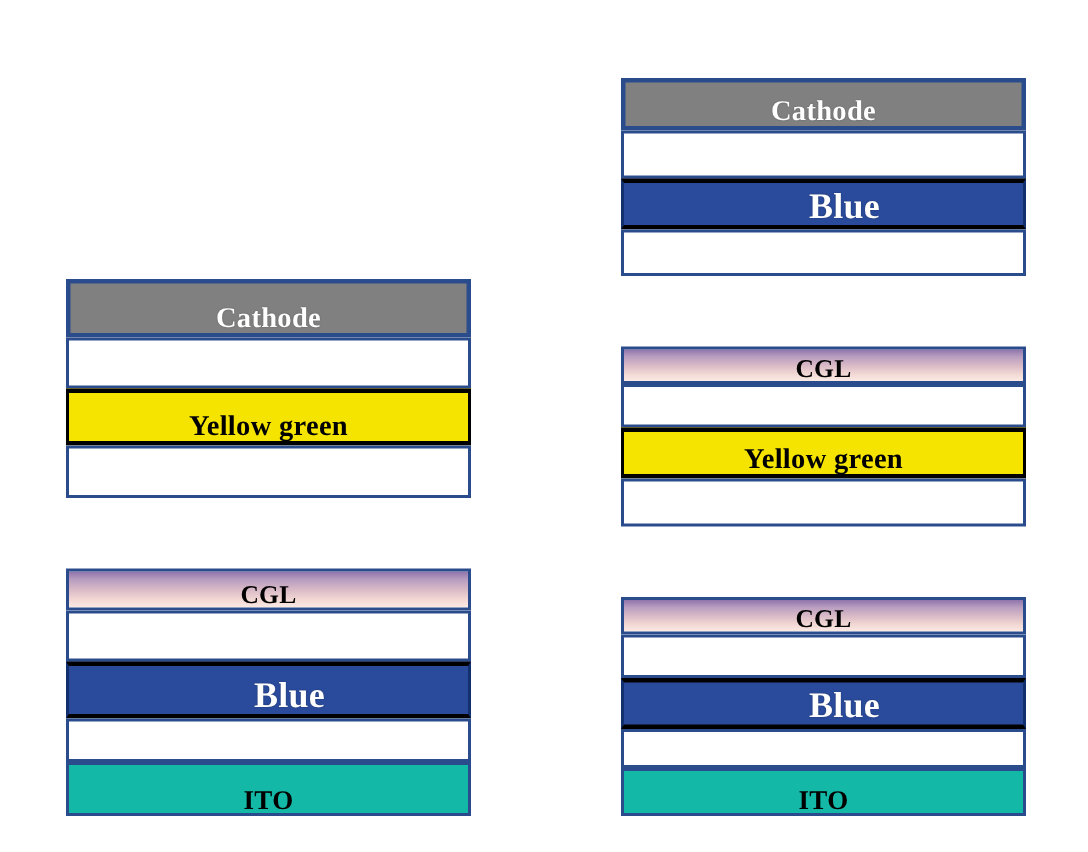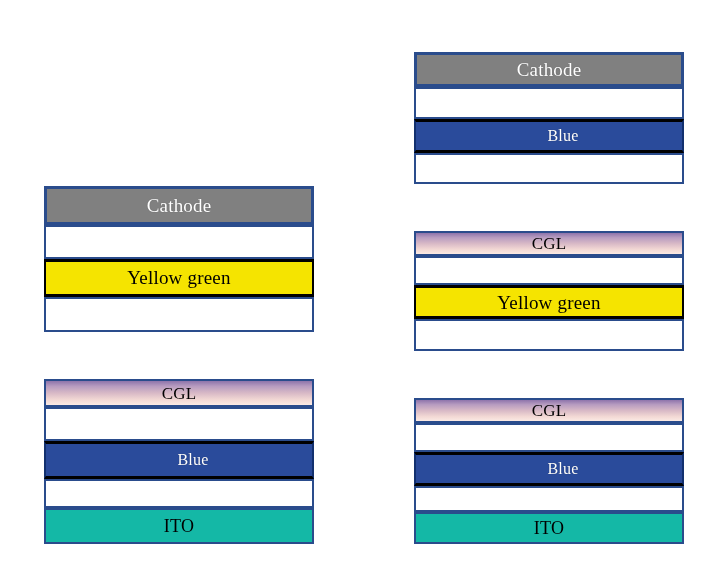--- a/index.html
+++ b/index.html
@@ -42,24 +42,24 @@
     left: 414px;
     top: 52px;
     width: 270px;
     height: 492px;
   }
 
   .layer {
     box-sizing: border-box;
     width: 100%;
     display: flex;
-    align-items: center;
+    align-items: flex-end;
     justify-content: center;
     position: relative;
-    font-weight: normal;
+    font-weight: bold;
     letter-spacing: 0.2px;
     line-height: 1;
   }
 
   
 
   .layer-cathode {
     background: #808080;
     color: #ffffff;
     border: 3px solid #2a4c8c;
@@ -67,21 +67,21 @@
     text-shadow: 0 0 1px rgba(0,0,0,0.35);
   }
 
   .layer-blue {
     background: #2a4b9b;
     color: #ffffff;
     border-top: 3px solid #000000;
     border-bottom: 3px solid #000000;
     border-left: 2px solid #12306e;
     border-right: 2px solid #12306e;
-    font-size: 16px;
+    font-size: 24px;
     text-shadow: 0 0 1px rgba(0,0,0,0.4);
     padding-left: 28px;
   }
 
   .layer-yellow {
     background: #f5e400;
     color: #000000;
     border-top: 3px solid #000000;
     border-bottom: 3px solid #000000;
     border-left: 2px solid #000000;

